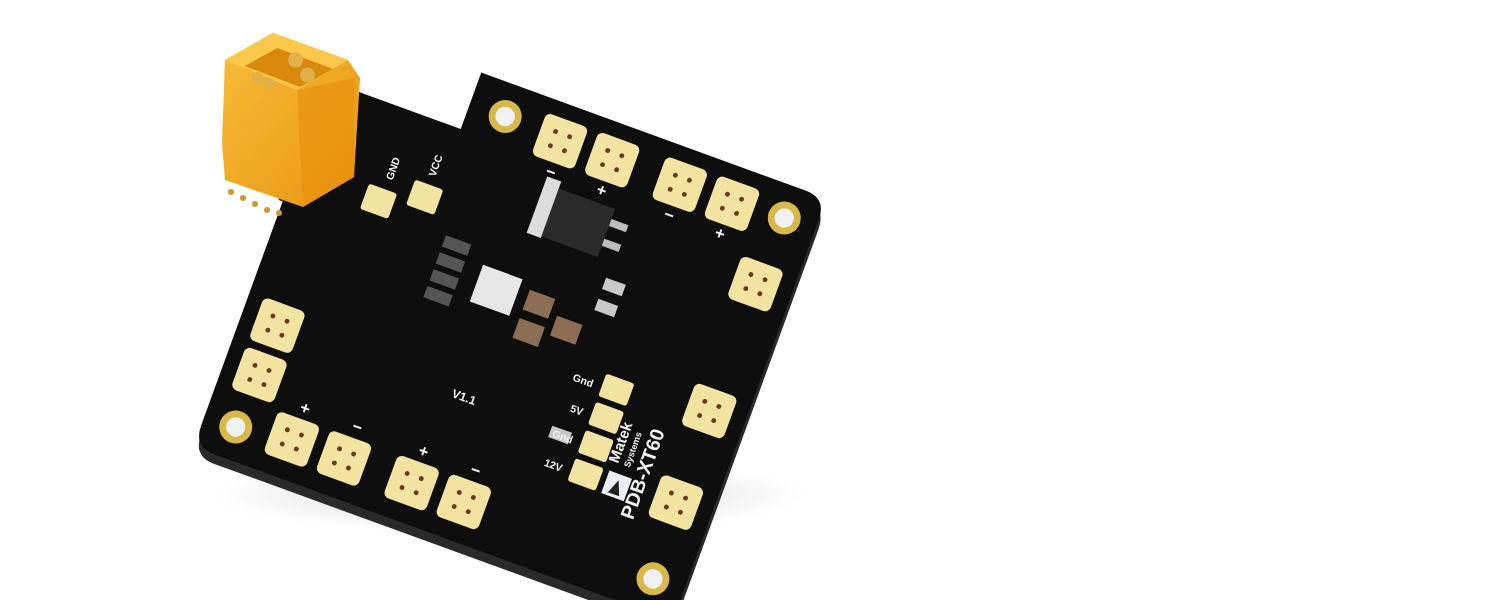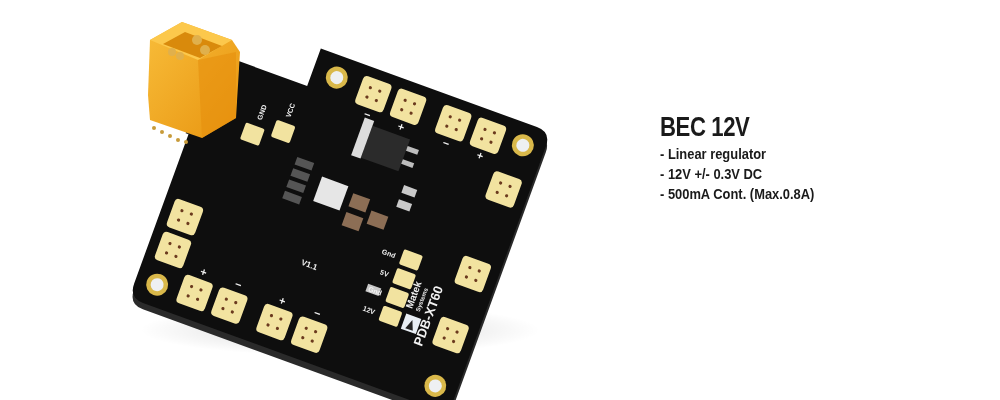--- a/index.html
+++ b/index.html
@@ -211,19 +211,13 @@
           <circle cx="162" cy="132" r="2"></circle>
           <circle cx="170" cy="136" r="2"></circle>
         <circle cx="178" cy="140" r="2"></circle>
           <circle cx="186" cy="142" r="2"></circle>
       </g>
     </g>
   </svg>
 </div>
 
 <div class="specs">
-  <div class="spec-block">
-    <div class="spec-title">BEC 12V</div>
-    <div class="spec-line">- Linear regulator</div>
-    <div class="spec-line">- 12V +/- 0.3V DC</div>
-    <div class="spec-line">- 500mA Cont. (Max.0.8A)</div>
-  </div>
 </div>
 
 </body></html>

